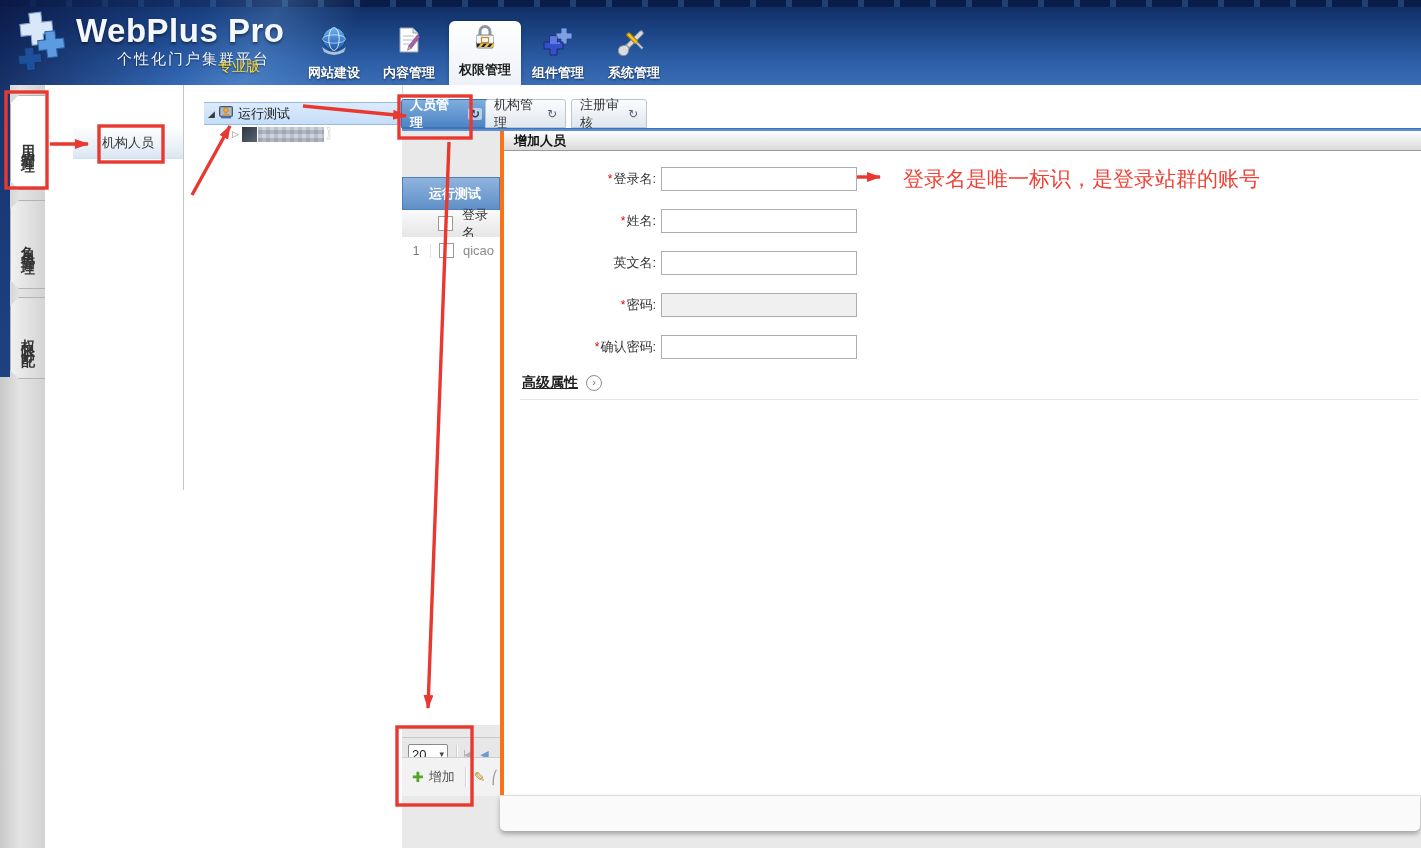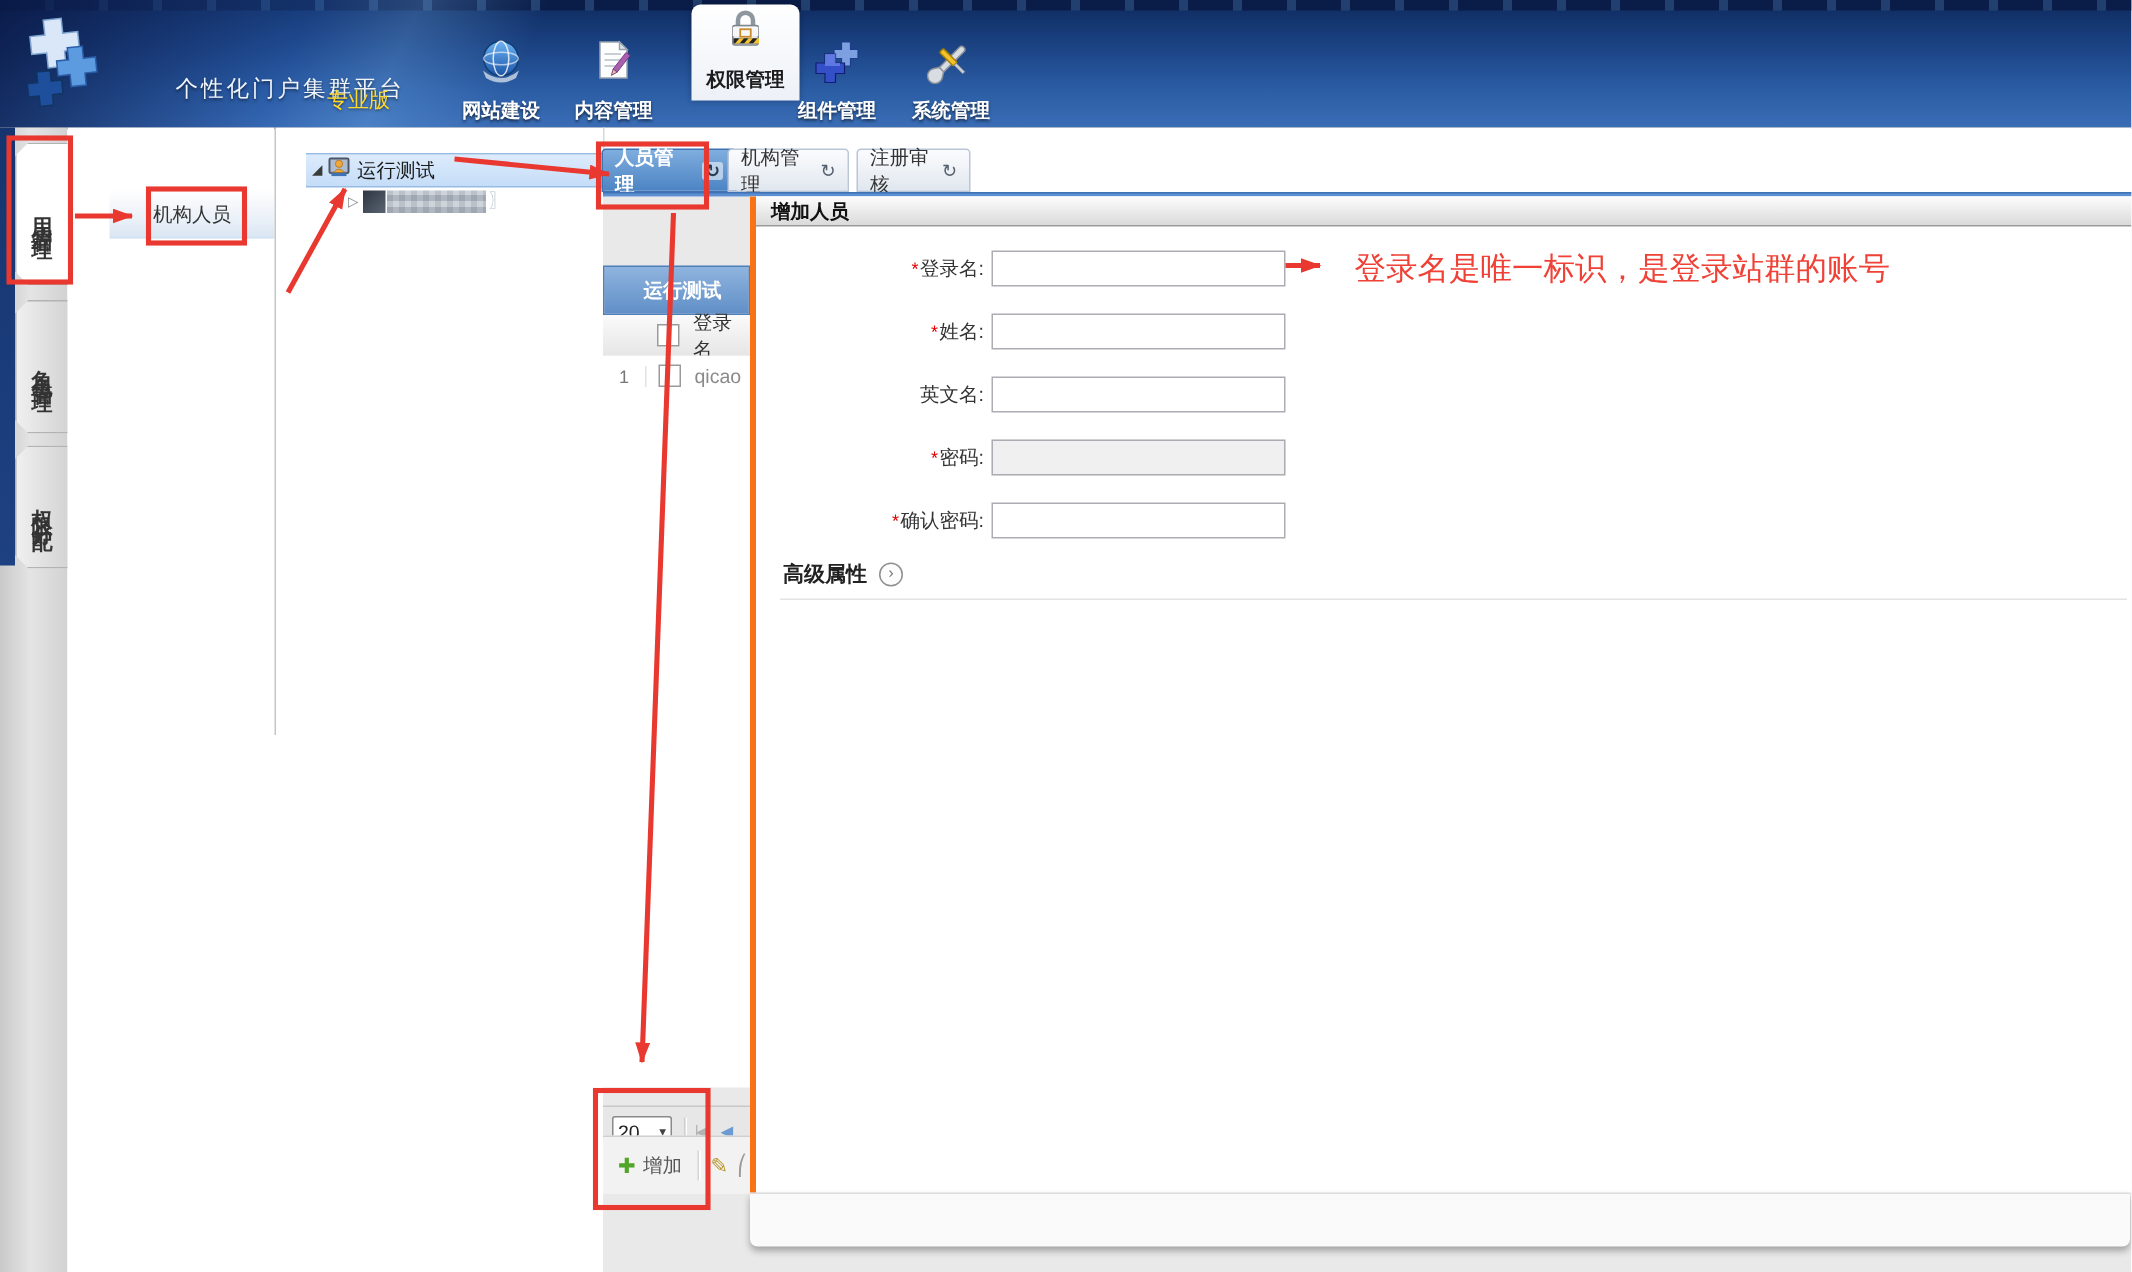--- a/index.html
+++ b/index.html
@@ -20,22 +20,22 @@
   .logo-mark{position:absolute;left:12px;top:6px;}
   .logo-title{position:absolute;left:76px;top:12px;font-size:33px;font-weight:bold;color:#f4f8fe;
     letter-spacing:.5px;text-shadow:0 2px 3px rgba(0,0,0,.45);}
   .logo-sub{position:absolute;left:79px;top:50px;font-size:15px;color:#f0f5fc;letter-spacing:2px;
     text-shadow:0 1px 2px rgba(0,0,0,.5);margin-left:38px;}
   .logo-edition{position:absolute;left:218px;top:58px;font-size:14px;color:#ffd92b;
     text-shadow:0 1px 2px rgba(0,0,0,.5);}
   .nav-item{position:absolute;top:24px;width:72px;height:58px;display:flex;flex-direction:column;
     align-items:center;gap:4px;cursor:pointer;}
   .nav-item .nav-label{font-size:13px;font-weight:600;color:#ffffff;text-shadow:0 1px 2px rgba(0,0,0,.6);}
-  .nav-item.active{top:3px;height:64px;background:linear-gradient(180deg,#ffffff,#edf1f7);
-    border-radius:6px 6px 0 0;box-shadow:0 0 4px rgba(0,0,0,.25);margin-left:12px;}
+  .nav-item.active{top:21px;height:64px;background:linear-gradient(180deg,#ffffff,#edf1f7);
+    border-radius:6px 6px 0 0;box-shadow:0 0 4px rgba(0,0,0,.25);}
   .nav-item.active .nav-label{color:#1c1c1c;text-shadow:none;}
   
   #left-strip{position:absolute;left:0;top:85px;width:45px;height:763px;
     background:linear-gradient(90deg,#c9c9c9,#e4e4e4 45%,#d2d2d2);}
   #left-navy{position:absolute;left:0;top:85px;width:10px;height:292px;
     background:linear-gradient(180deg,#16356f,#1e4182);}
   .side-tab{position:absolute;left:10px;width:35px;
     writing-mode:vertical-lr;text-orientation:upright;
     display:flex;align-items:center;justify-content:center;
     font-size:14px;font-weight:600;color:#333;letter-spacing:5px;cursor:pointer;
@@ -118,21 +118,21 @@
   #form-title{position:absolute;left:0;top:0;width:100%;height:20px;
     background:linear-gradient(180deg,#fdfdfd,#dadada);border-bottom:1px solid #9a9a9a;
     font-size:13px;font-weight:bold;color:#111;line-height:20px;padding-left:10px;box-sizing:border-box;}
   .frow{position:absolute;left:0;height:24px;display:flex;align-items:center;}
   .flabel{width:152px;text-align:right;font-size:13px;color:#333;}
   .fmark{color:#e00000;font-size:12px;margin-right:1px;}
   .finput{margin-left:5px;width:186px;height:22px;border:1px solid #abadb3;font-size:13px;
     padding:0 4px;background:#fff;}
   .finput.disabled{background:#f0f0f0;}
   #advanced{position:absolute;left:18px;top:243px;display:flex;align-items:center;gap:8px;}
-  #advanced .adv-label{font-size:14px;font-weight:bold;color:#222;}
+  #advanced .adv-label{font-size:14px;font-weight:bold;color:#222;text-decoration:underline;}
   #advanced .adv-toggle{width:14px;height:14px;border:1px solid #8f8f8f;border-radius:50%;
     color:#777;font-size:11px;line-height:13px;text-align:center;cursor:pointer;background:#fdfdfd;}
   #adv-hr{position:absolute;left:16px;right:3px;top:268px;border-top:1px solid #e3e3e3;}
   #form-footer{position:absolute;left:500px;top:795px;width:920px;height:35px;background:#fafafa;
     border-top:1px solid #dddddd;border-radius:0 0 5px 5px;box-shadow:0 3px 5px rgba(0,0,0,.3);z-index:2;}
   
   #annotations{position:absolute;left:0;top:0;width:1421px;height:848px;z-index:10;pointer-events:none;}
 </style>
 </head>
 <body>
@@ -143,20 +143,21 @@
 
   <div class="logo-mark">
     <svg width="64" height="74" viewBox="0 0 64 74">
       <g transform="rotate(-6 32 37)">
         <path d="M20 6 h12 v10 h10 v12 h-10 v10 h-12 v-10 h-10 v-12 h10 z" fill="#d9e7f8" stroke="#7ea4cf" stroke-width="1"></path>
         <path d="M34 26 h10 v8 h8 v10 h-8 v8 h-10 v-8 h-8 v-10 h8 z" fill="#5d9be0" stroke="#2a5ea8" stroke-width="1"></path>
         <path d="M12 40 h9 v7 h7 v9 h-7 v7 h-9 v-7 h-7 v-9 h7 z" fill="#1d4f9c" stroke="#123463" stroke-width="1"></path>
       </g>
     </svg>
   </div>
+  <div class="logo-title">WebPlus Pro</div>
   <div class="logo-sub">个性化门户集群平台</div>
   <div class="logo-edition">专业版</div>
 
   <div class="nav-item" style="left:298px;">
     <span>
       <svg width="32" height="32" viewBox="0 0 32 32">
         <defs>
             <linearGradient id="gg" x1="0" y1="0" x2="0" y2="1">
               <stop offset="0" stop-color="#6db3f2"></stop>
               <stop offset="1" stop-color="#1b55a8"></stop>

